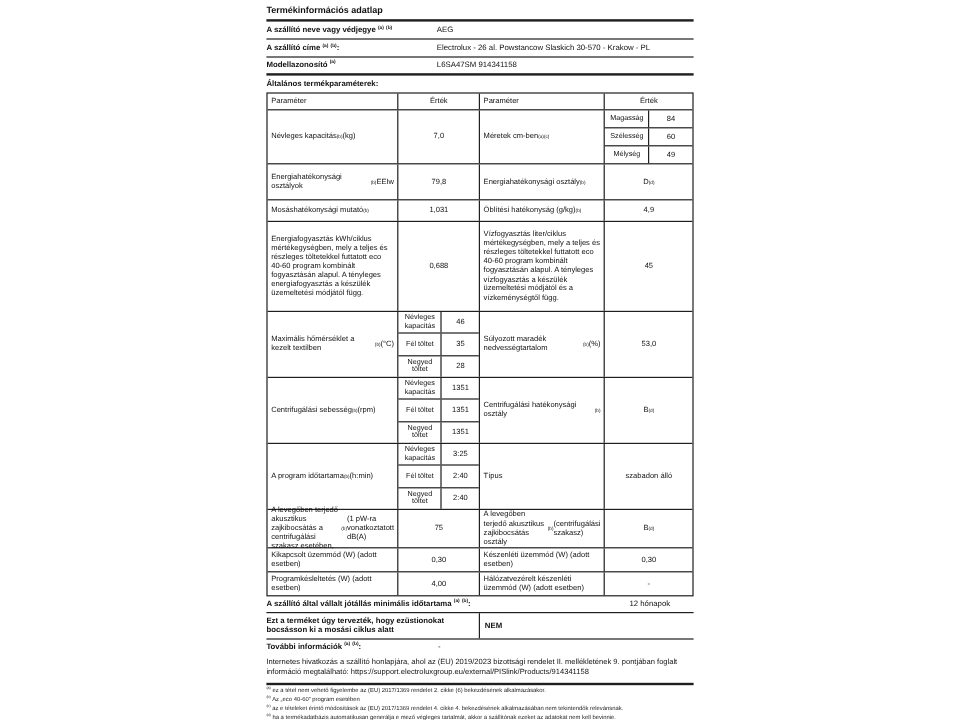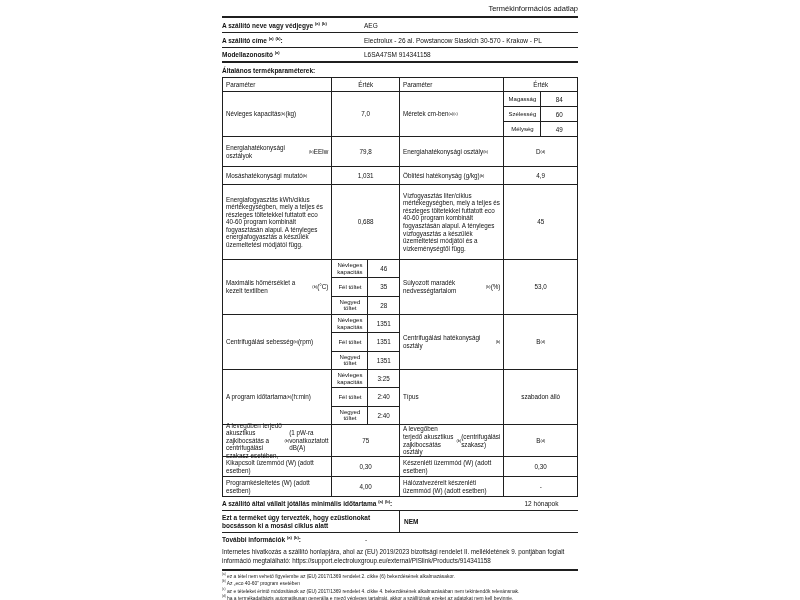--- a/index.html
+++ b/index.html
@@ -2,21 +2,21 @@
 <html><head>
 <meta charset="utf-8">
 <style>
   :root { --b:#1f1f1f; --txt:#111; }
   * { box-sizing:border-box; margin:0; padding:0; }
   html,body { width:800px; height:600px; background:#fff; overflow:hidden; }
   body { font-family:"Liberation Sans","DejaVu Sans",sans-serif; color:var(--txt); }
   sup { font-size:0.62em; line-height:0; }
 
   .sheet { width:356px; margin:0 auto; padding-top:2px; }
-  .title { text-align:right; font-weight:normal; font-size:7.5px; padding:2px 0 3px 0; border-bottom:2px solid var(--b); }
+  .title { text-align:left; font-weight:bold; font-size:7.5px; padding:2px 0 3px 0; border-bottom:2px solid var(--b); }
 
   .kvrow { display:flex; align-items:center; height:15px; border-bottom:1px solid var(--b); font-size:6.5px; }
   .kvrow.thick { border-bottom:2px solid var(--b); }
   .kvrow .k { width:142px; font-weight:bold; }
   .kvrow .val { flex:1; }
 
   .section-title { font-weight:bold; font-size:6.5px; padding:4px 0 3px 0; }
 
   .tbl { border:1px solid var(--b); font-size:6.3px; }
   .tr { display:flex; border-bottom:1px solid var(--b); }

